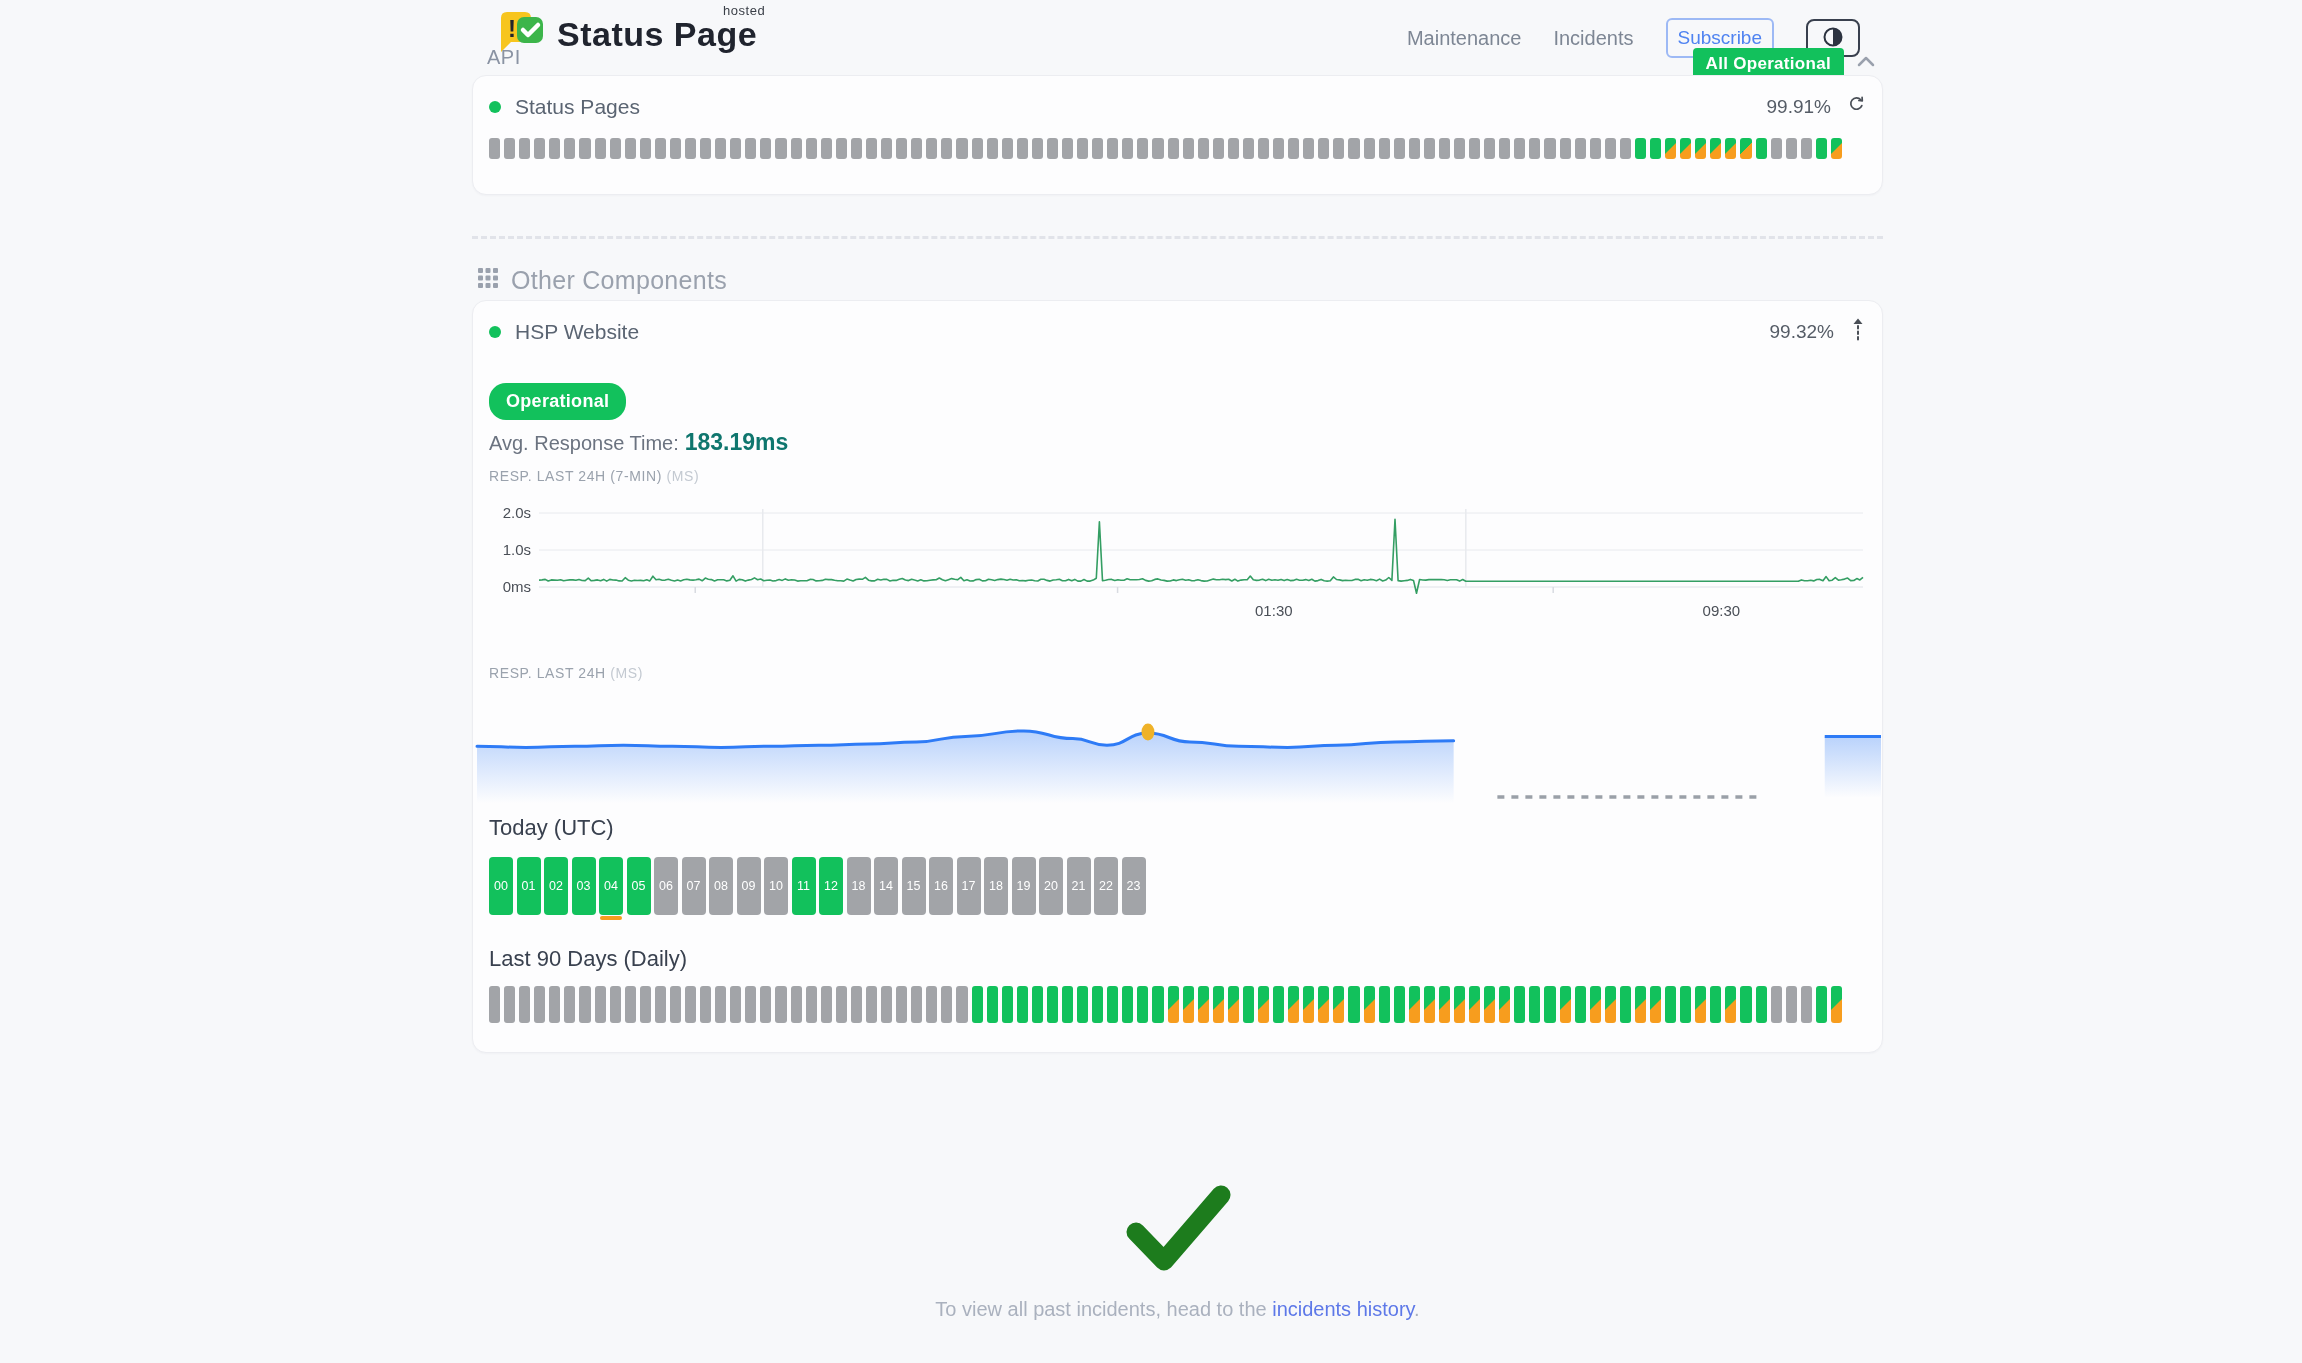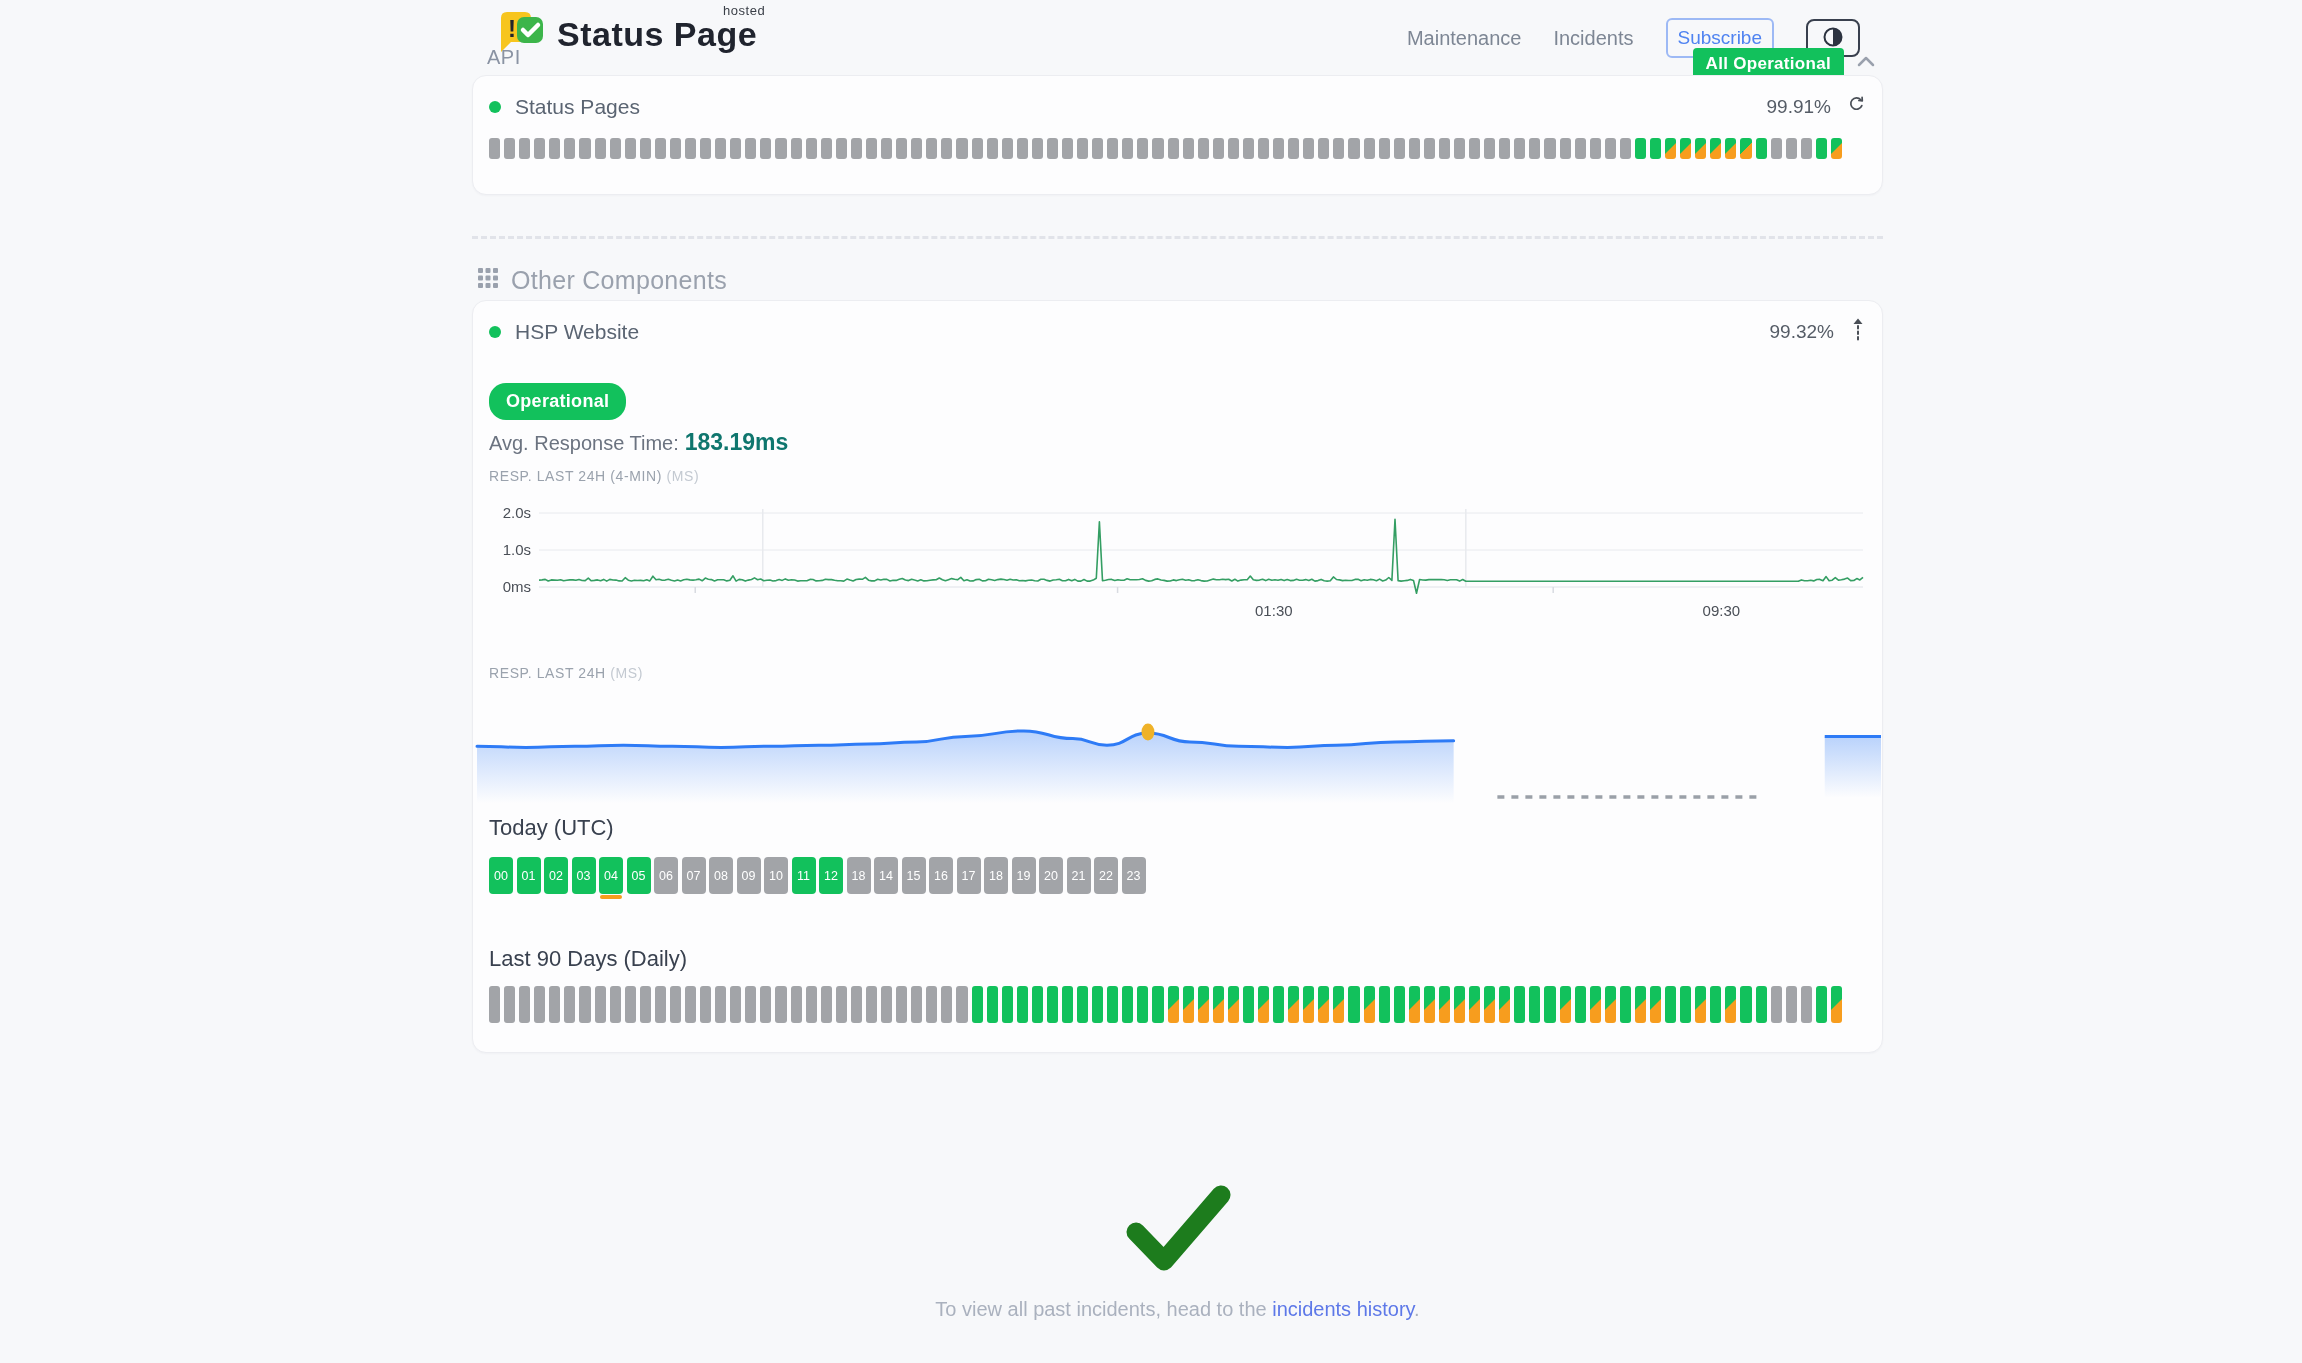--- a/index.html
+++ b/index.html
@@ -73,21 +73,21 @@
   .chart-label2 { top:364px; }
   .chart1 { position:absolute; left:14px; top:198px; }
   .chart2 { position:absolute; left:0; top:398px; }
 
   .block-title { position:absolute; left:16px; font-size:22px; color:#39414f; }
   .title-today { top:514px; }
   .title-90 { top:645px; }
 
   
   .hours { position:absolute; left:16px; top:556px; display:flex; gap:3.5px; }
-  .hour-cell { position:relative; width:24px; height:37px; border-radius:4px;
+  .hour-cell { position:relative; width:24px; height:58px; border-radius:4px;
     display:flex; align-items:center; justify-content:center;
     color:#fff; font-size:12.5px; }
   .hour-cell.u { background:var(--gray); }
   .hour-cell.o, .hour-cell.p { background:var(--green); }
   .hour-cell.p::after { content:""; position:absolute; left:1px; right:1px; bottom:-5px;
     height:4px; border-radius:2px; background:var(--orange); }
 
   
   .no-incidents { position:absolute; left:0; top:1180px; width:100%; text-align:center; }
   .ni-title { font-size:28px; color:#3b4250; margin-top:28px; }
@@ -288,21 +288,21 @@
         </span>
       </span>
     </div>
 
     <div class="op-badge">Operational</div>
     <div class="avg-line">
       <span>Avg. Response Time:</span><b>183.19ms</b>
     </div>
 
     <div class="chart-label chart-label1">
-      <span>RESP. LAST 24H (4-MIN)</span> <span class="unit">(MS)</span>
+      <span>RESP. LAST 24H (7-MIN)</span> <span class="unit">(MS)</span>
     </div>
     <svg class="chart1" id="chart1" width="1381" height="140" viewBox="0 0 1381 140">
         <line x1="52" y1="14" x2="1376" y2="14" stroke="#e8eaee" stroke-width="1"></line>
         <text x="44" y="19" font-size="15" fill="#4a4f57" text-anchor="end">2.0s</text>
         <line x1="52" y1="51" x2="1376" y2="51" stroke="#e8eaee" stroke-width="1"></line>
         <text x="44" y="56" font-size="15" fill="#4a4f57" text-anchor="end">1.0s</text>
         <line x1="52" y1="88" x2="1376" y2="88" stroke="#dfe2e8" stroke-width="1"></line>
         <text x="44" y="93" font-size="15" fill="#4a4f57" text-anchor="end">0ms</text>
         <line x1="275.75600000000003" y1="10" x2="275.75600000000003" y2="88" stroke="#e8eaee" stroke-width="1.5"></line>
         <line x1="978.8" y1="10" x2="978.8" y2="88" stroke="#e8eaee" stroke-width="1.5"></line>

